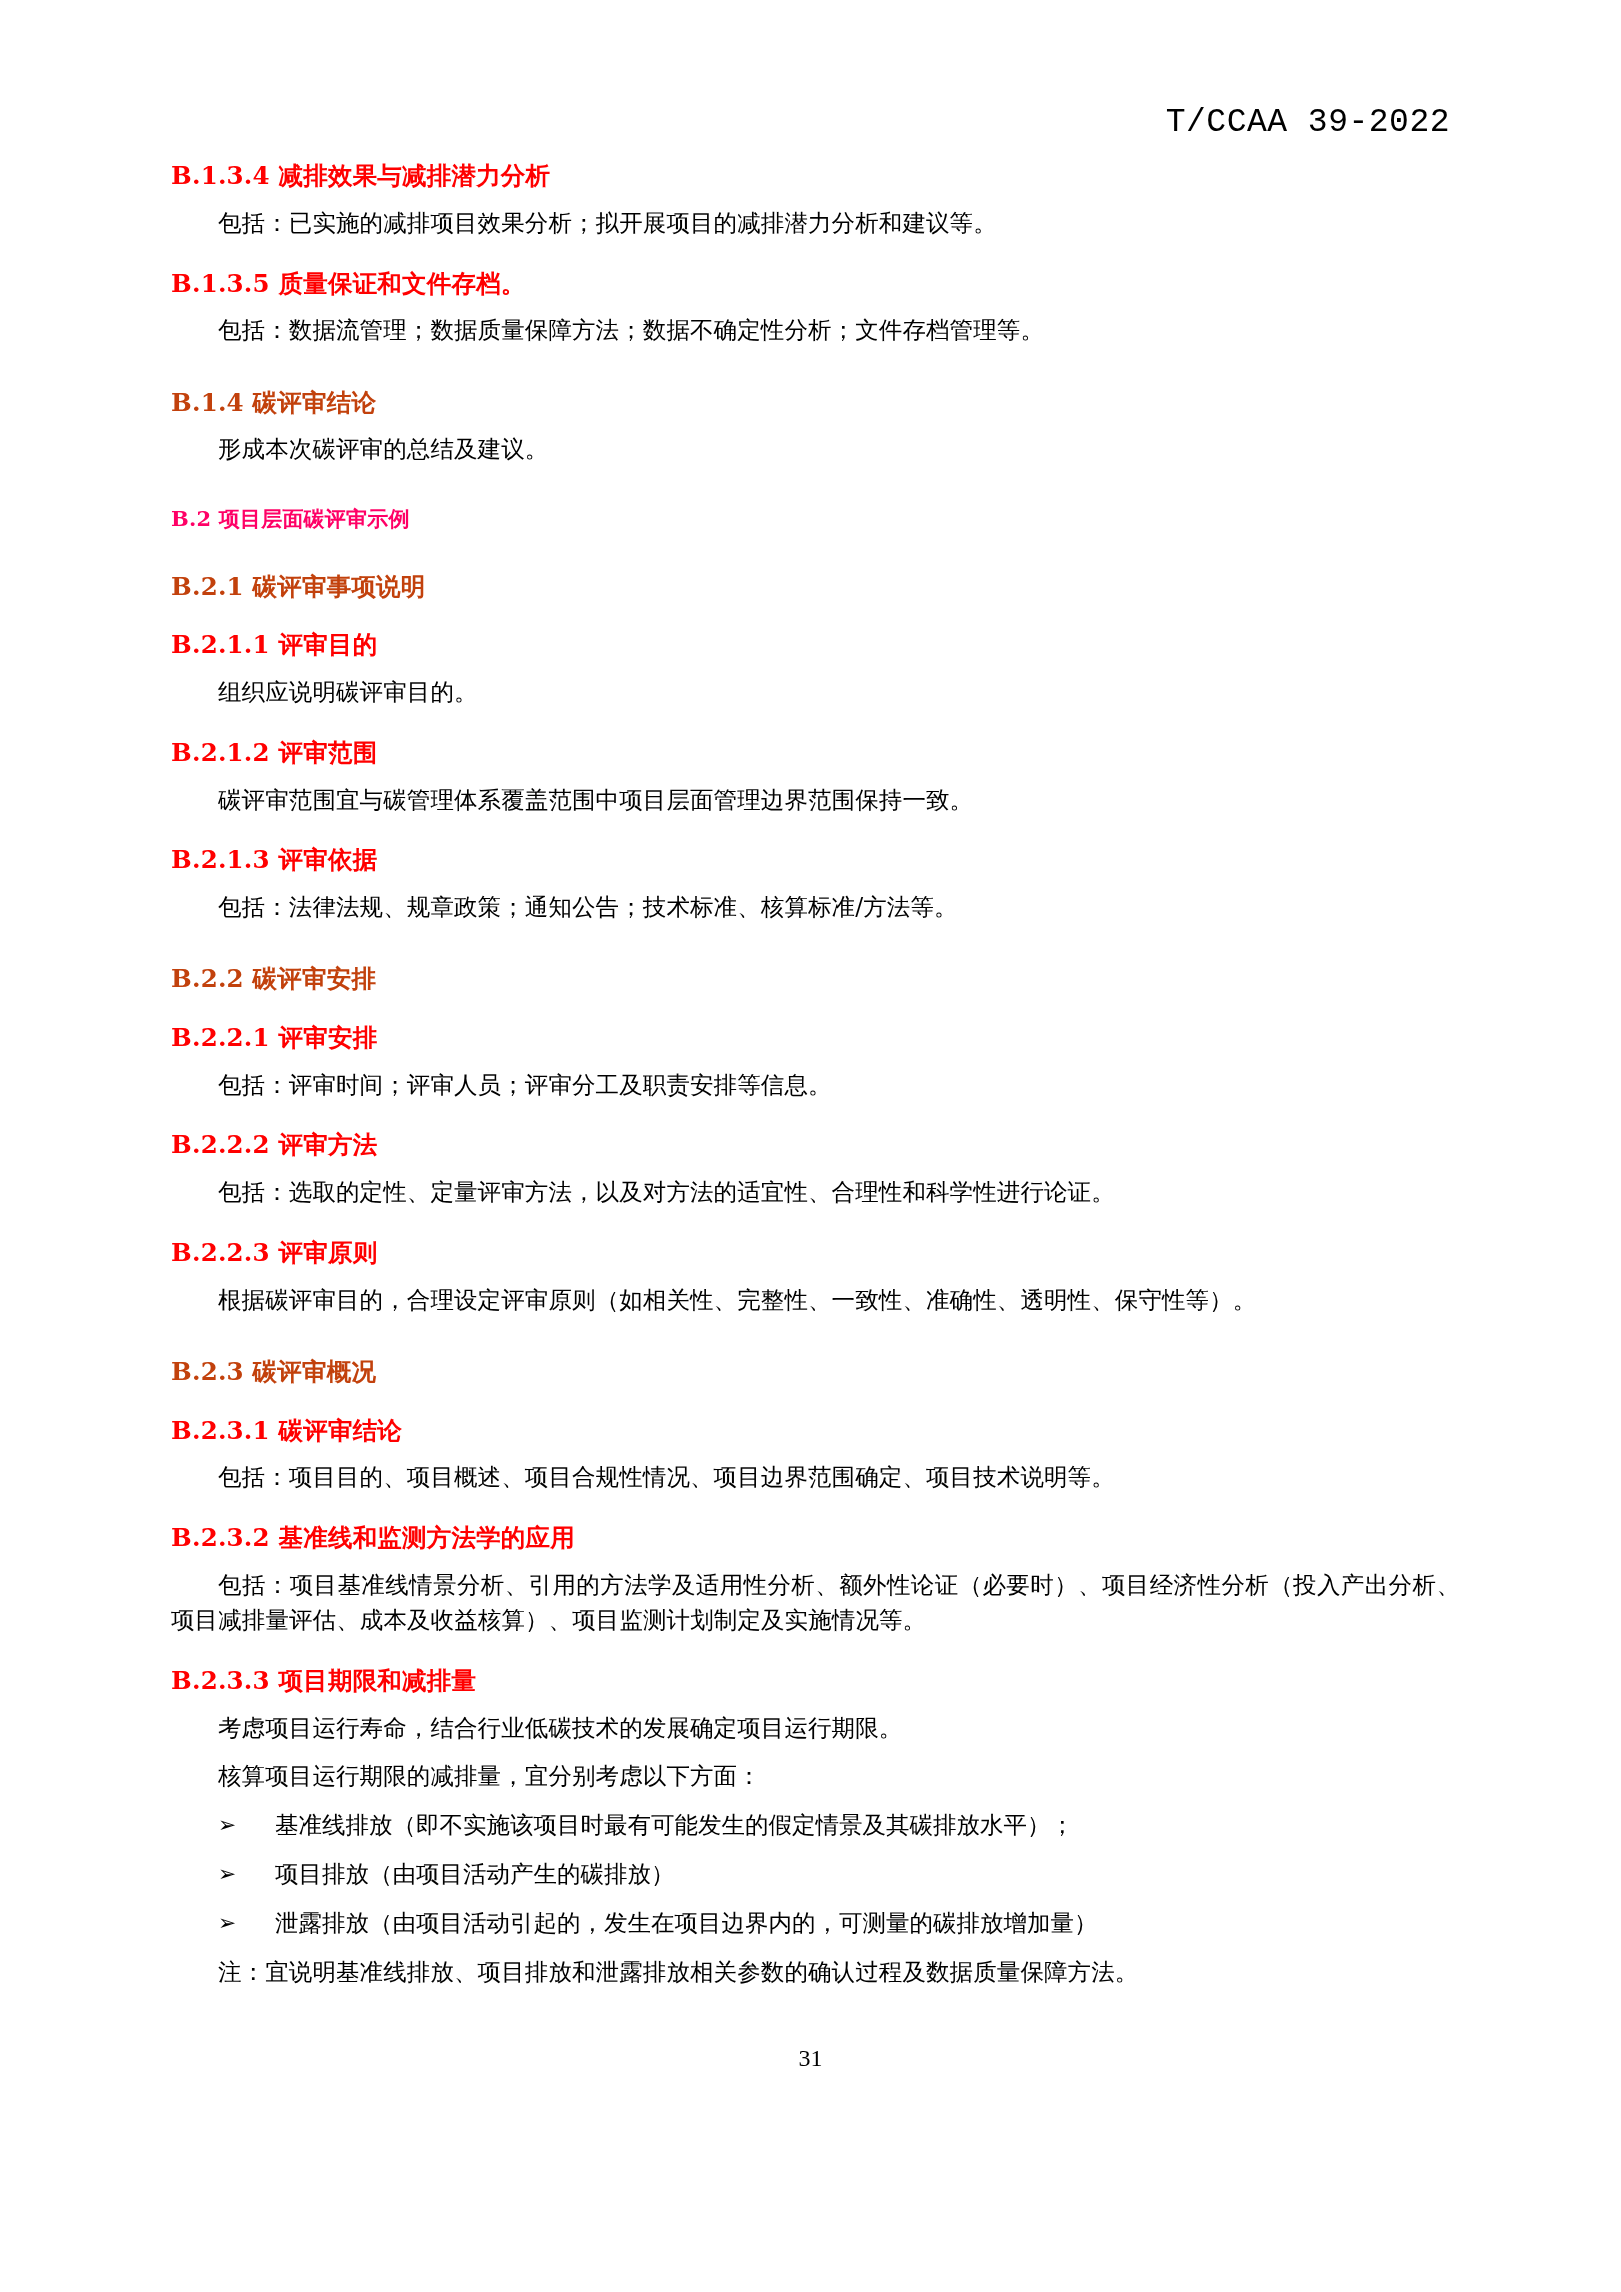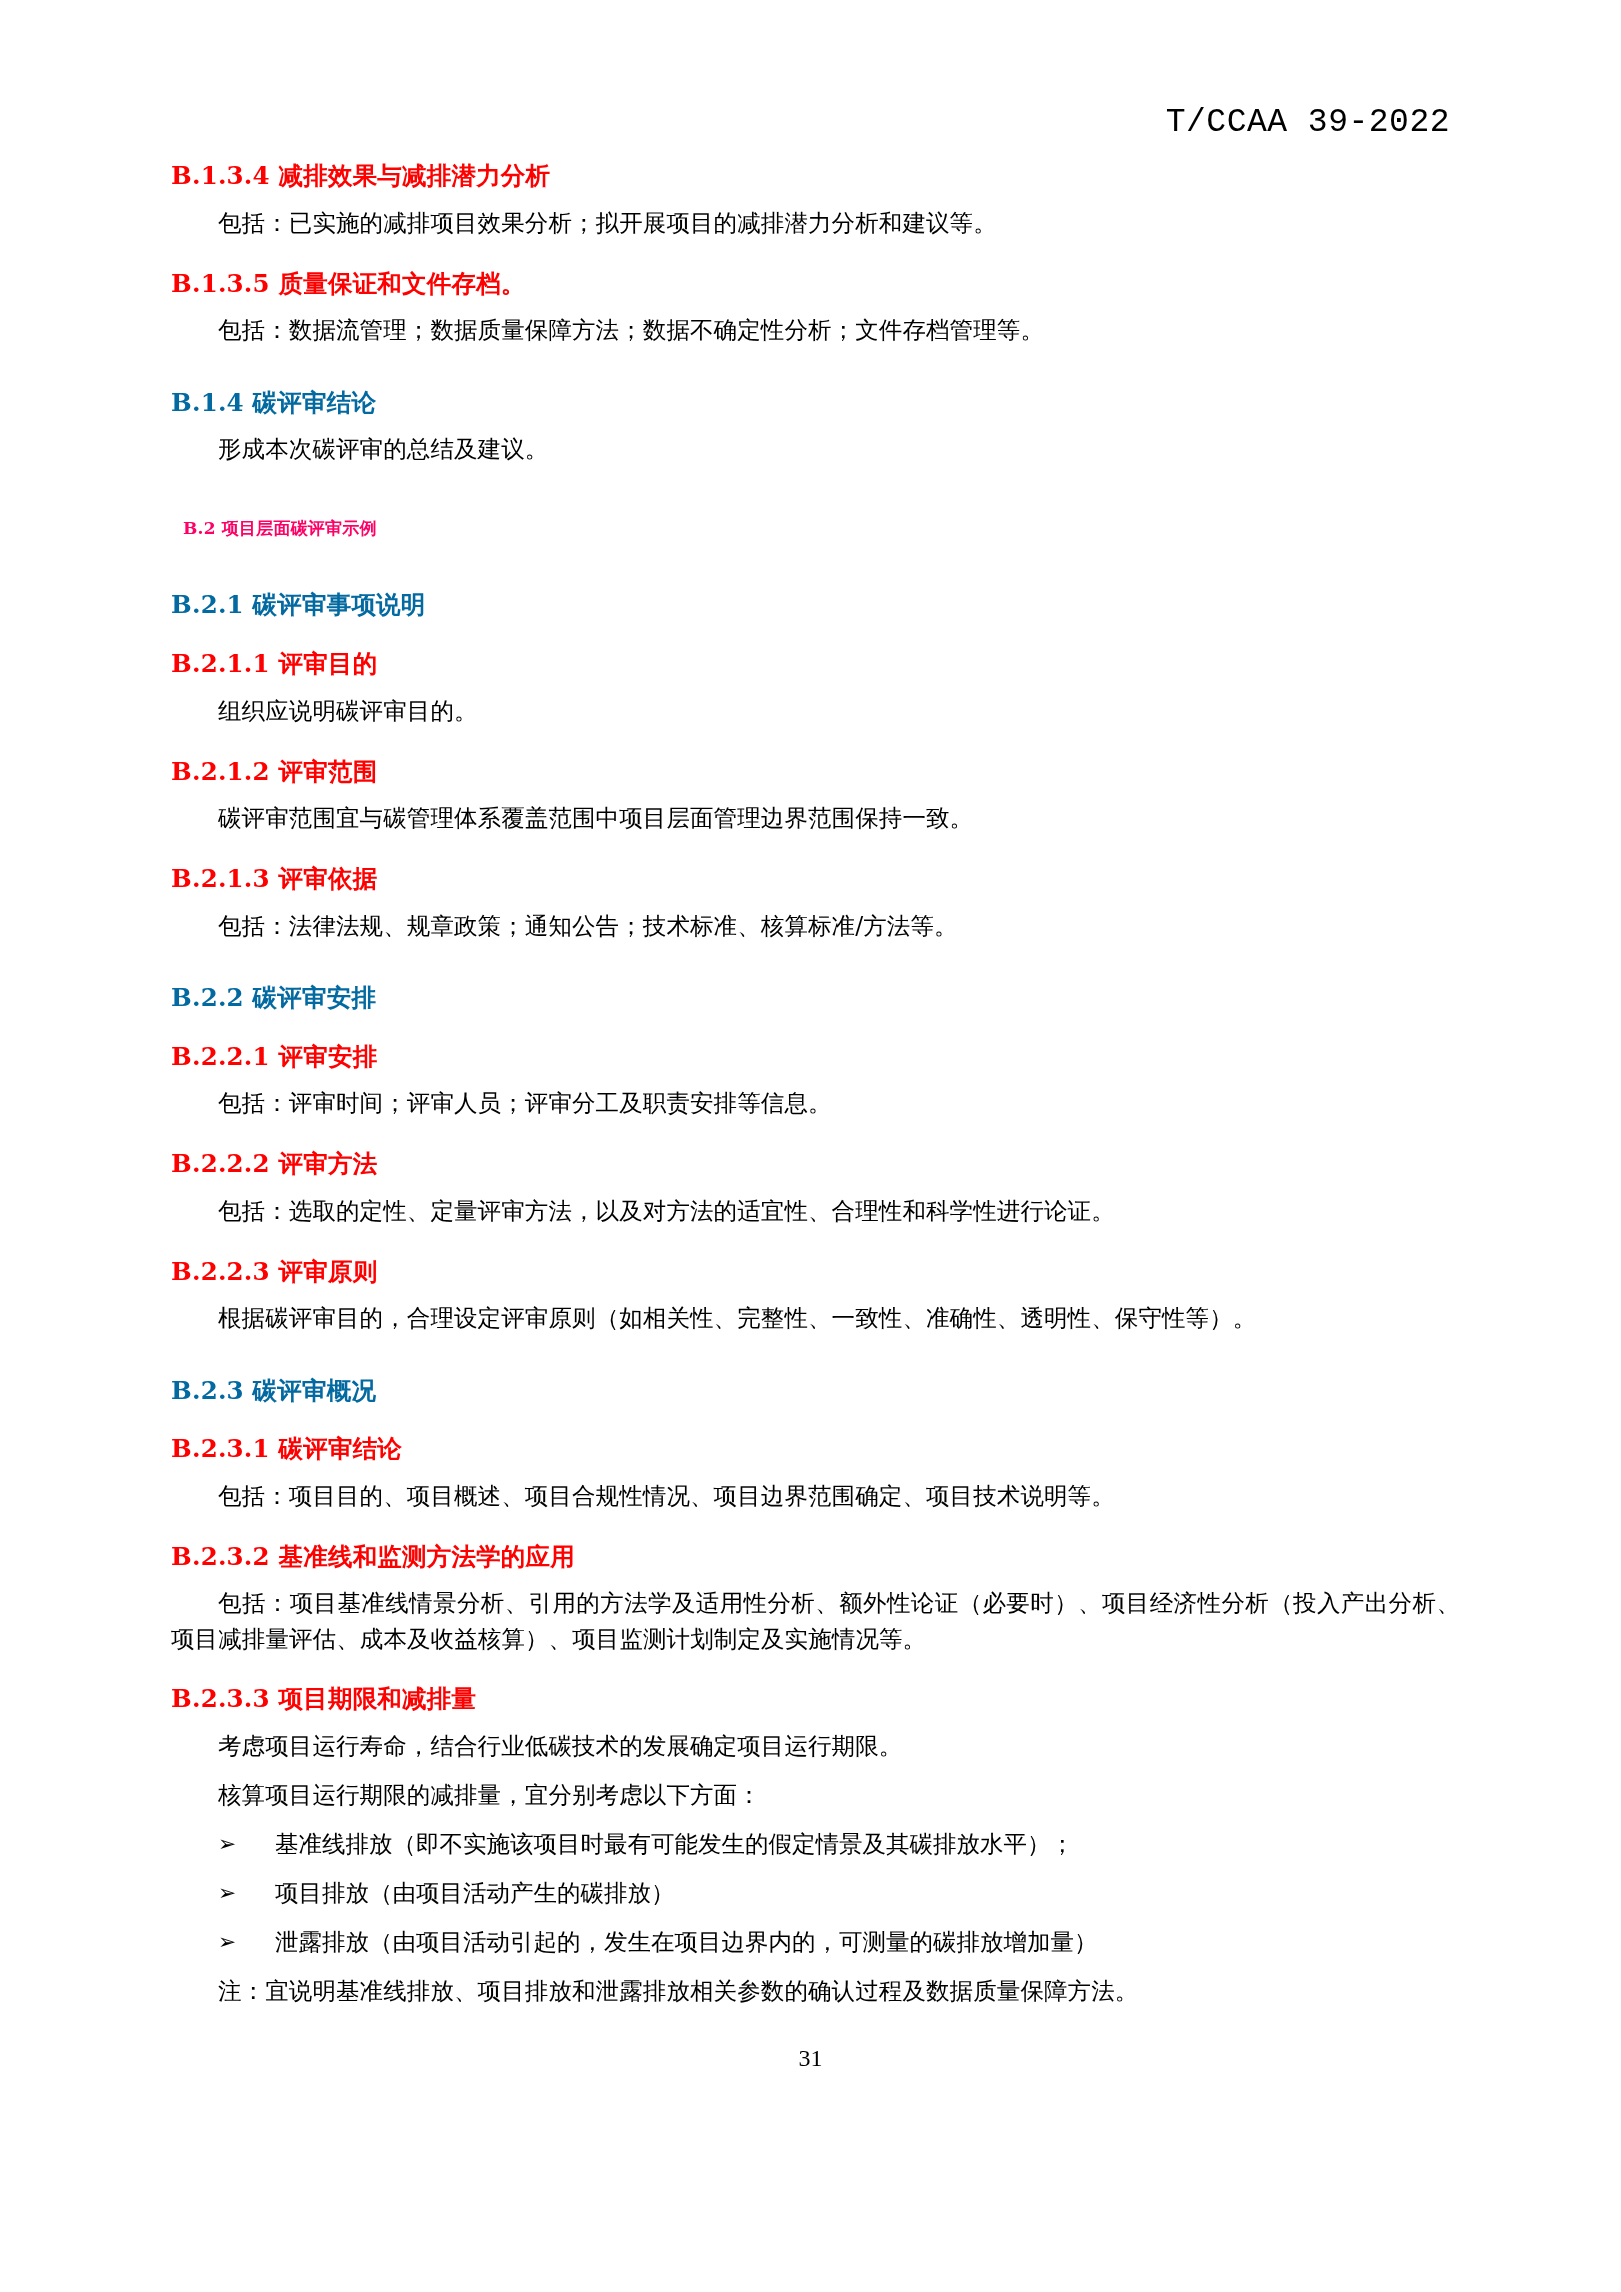--- a/index.html
+++ b/index.html
@@ -33,33 +33,33 @@
   }
   .h-red {
     color: #ff0000;
     font-weight: bold;
     font-size: 24.5px;
     line-height: 1.35;
     margin: 0;
     letter-spacing: 0.2px;
   }
   .h-green {
-    color: #0369a1;
+    color: #c2410c;
     font-weight: bold;
     font-size: 24.5px;
     line-height: 1.35;
     margin: 0;
     letter-spacing: 0.2px;
   }
   .h-magenta {
     color: #ff0066;
     font-weight: bold;
-    font-size: 17px;
+    font-size: 21px;
     line-height: 1.35;
-    margin: 12px;
+    margin: 0;
     letter-spacing: 0.2px;
   }
   .para {
     color: #000000;
     font-size: 23.5px;
     line-height: 1.5;
     margin: 0;
     text-indent: 47px;
     text-align: justify;
     letter-spacing: 0.1px;

